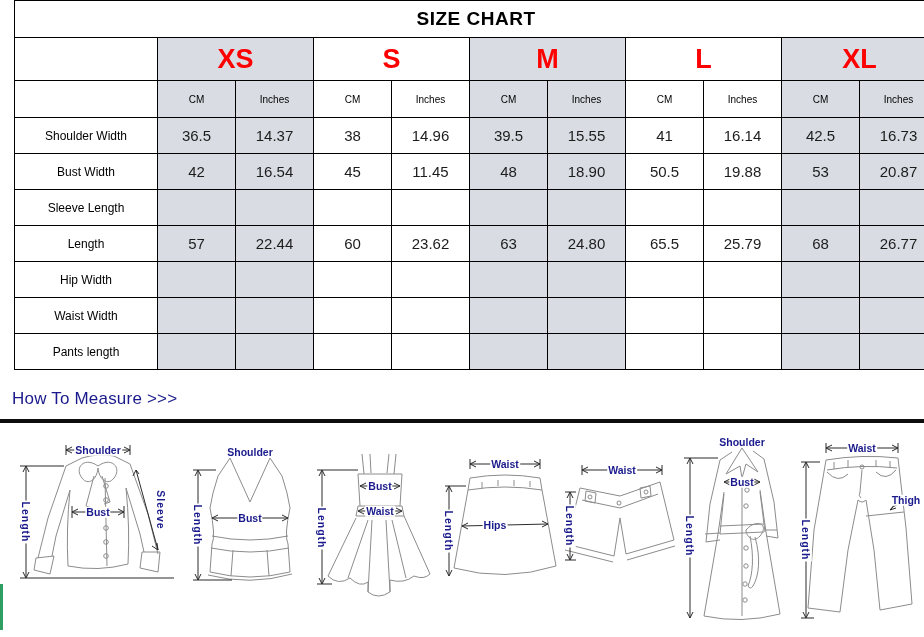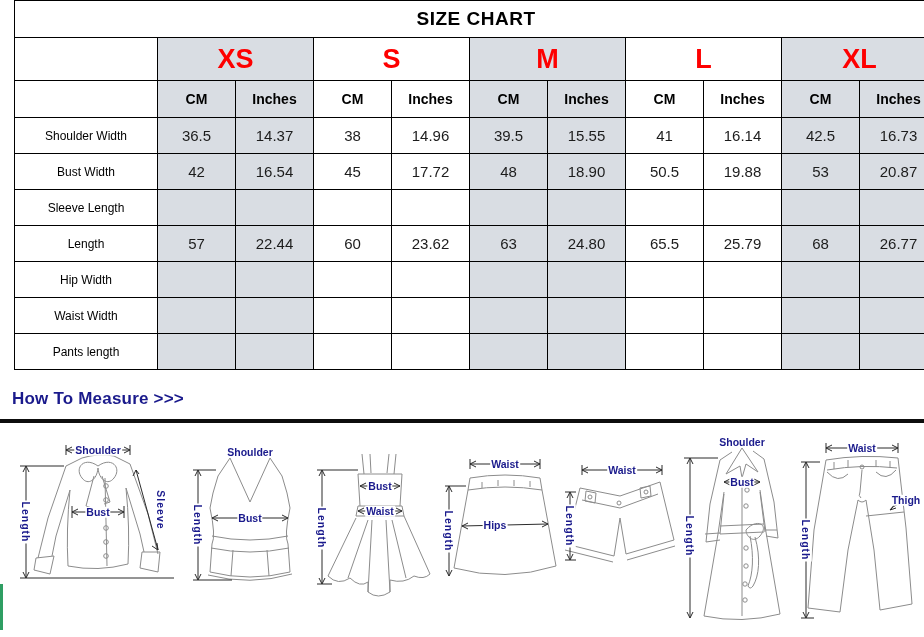--- a/index.html
+++ b/index.html
@@ -18,29 +18,29 @@
     text-align:center;
     vertical-align:middle;
     font-weight:normal;
     white-space:nowrap;
     overflow:hidden;
     padding:0;
   }
   col.c-label { width:143px; }
   tr.title-row th { height:37px; font-size:19px; font-weight:bold; letter-spacing:.5px; color:#000; }
   tr.size-row th { height:43px; font-size:27px; font-weight:bold; color:var(--size-text,#fe0000); }
-  tr.unit-row th { height:37px; font-size:14px; font-weight:bold; color:#000; }
+  tr.unit-row th { height:37px; font-size:10px; font-weight:normal; color:#000; }
   tbody tr { height:36px; }
   tbody th.row-label { font-size:12px; font-weight:normal; color:#000; }
   tbody td { font-size:15px; color:#1c1c1c; }
   .shade { background:var(--shaded-column,#d9dde3); }
   
   .measure-heading {
     position:absolute; left:12px; top:389px;
-    font-size:17px; font-weight:bold;
+    font-size:17px; font-weight:normal;
     color:var(--heading-navy,#1a1a8c);
     letter-spacing:.2px;
   }
   .divider { position:absolute; left:0; top:419px; width:924px; height:4px; background:#0d0d0d; }
   .garments { position:absolute; left:0; top:430px; width:811px; height:207px; }
   .garment { position:absolute; }
   svg.sketch { display:block; overflow:visible; }
   svg.sketch .g { stroke:#8c8c8c; fill:none; stroke-width:1; }
   svg.sketch .arrow { stroke:#2b2b2b; fill:none; stroke-width:1; }
   .m-label {
@@ -109,21 +109,21 @@
       <td>41</td>
       <td>16.14</td>
       <td class="shade">42.5</td>
       <td class="shade">16.73</td>
     </tr>
     <tr>
       <th class="row-label">Bust Width</th>
       <td class="shade">42</td>
       <td class="shade">16.54</td>
       <td>45</td>
-      <td>17.72</td>
+      <td>11.45</td>
       <td class="shade">48</td>
       <td class="shade">18.90</td>
       <td>50.5</td>
       <td>19.88</td>
       <td class="shade">53</td>
       <td class="shade">20.87</td>
     </tr>
     <tr>
       <th class="row-label">Sleeve Length</th>
       <td class="shade"></td>

